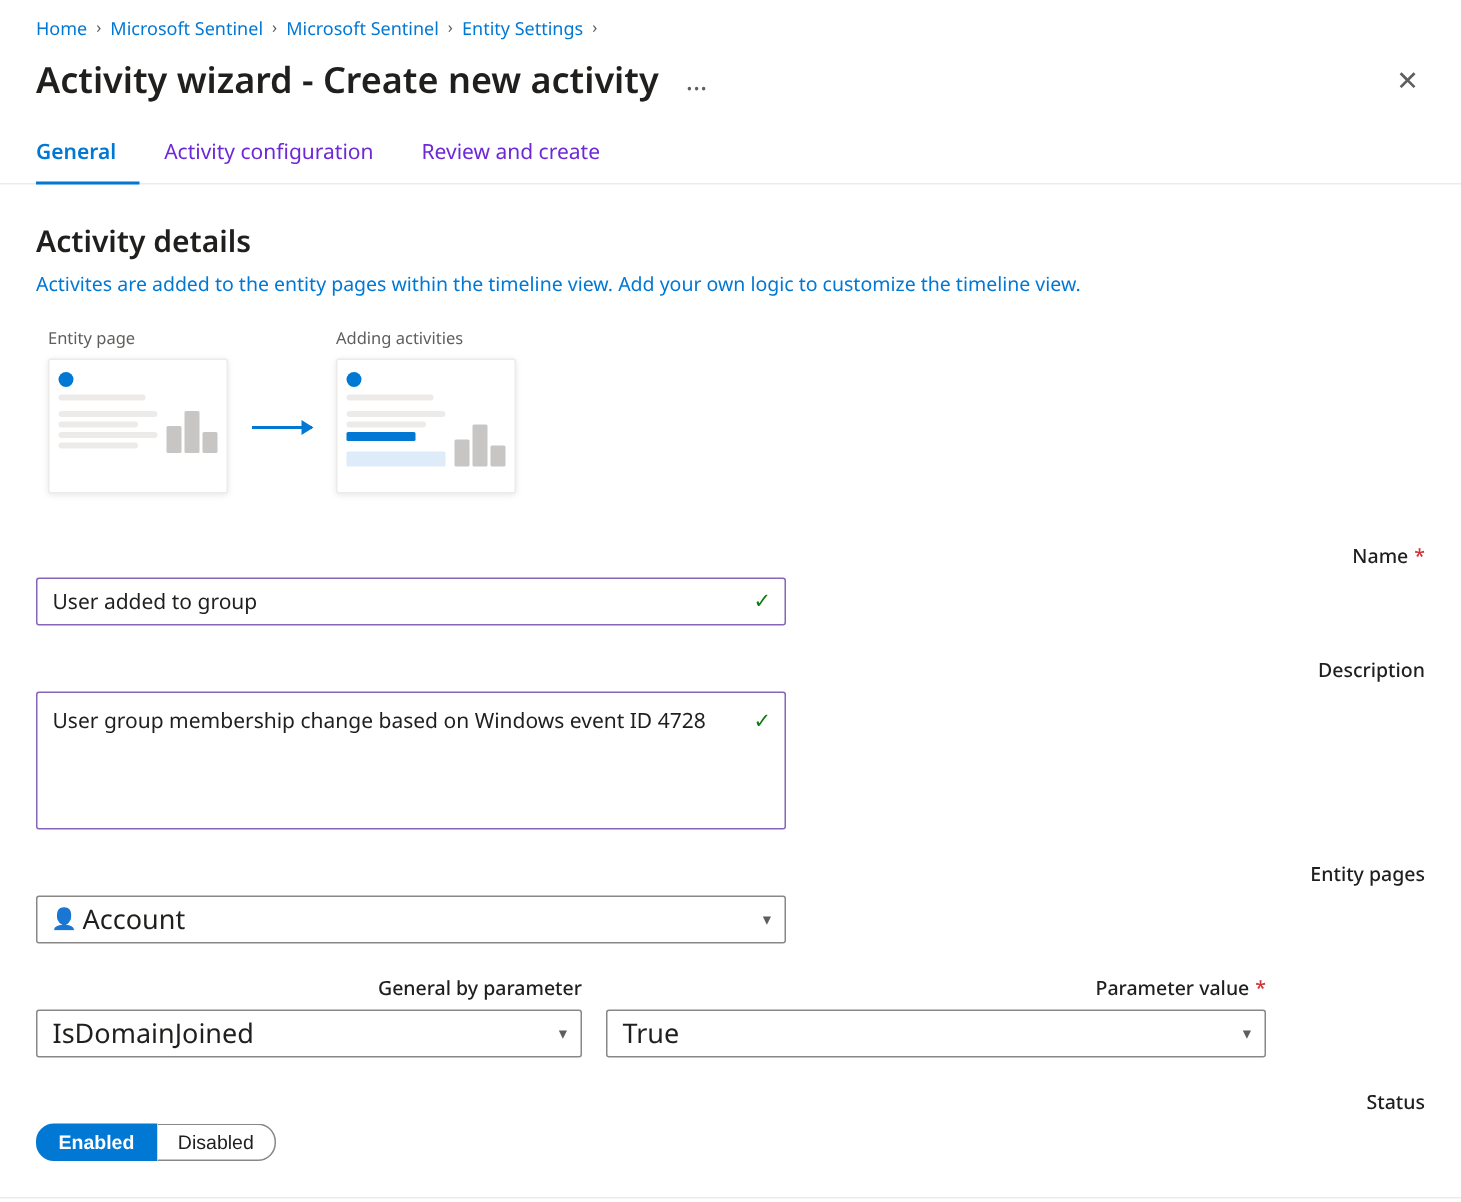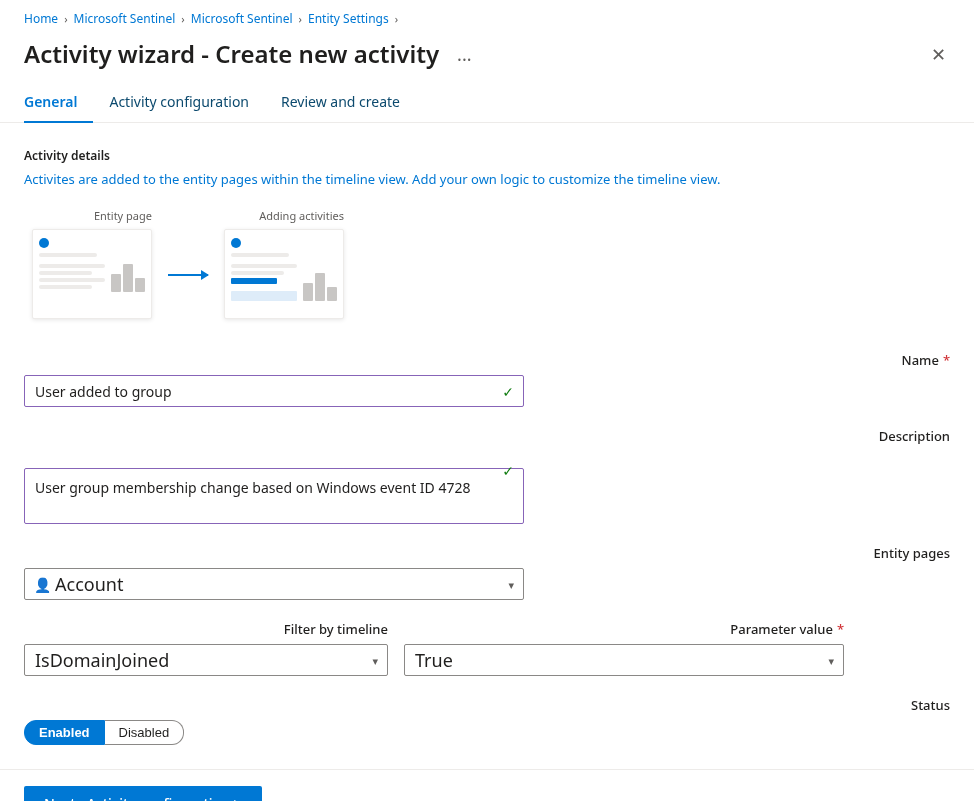--- a/index.html
+++ b/index.html
@@ -59,21 +59,21 @@
     
     .tabs {
       display: flex;
       border-bottom: 1px solid #edebe9;
       padding: 0 24px;
       gap: 0;
     }
     .tab {
       padding: 10px 16px;
       font-size: 14px;
-      color: #0c4a6e;
+      color: #6d28d9;
       cursor: pointer;
       border-bottom: 2px solid transparent;
       margin-bottom: -1px;
       text-decoration: none;
     }
     .tab.active {
       color: #0078d4;
       border-bottom: 2px solid #0078d4;
       font-weight: 600;
     }
@@ -81,21 +81,21 @@
       padding-left: 0;
     }
 
     
     .content {
       padding: 24px 24px 0 24px;
     }
 
     
     .section-title {
-      font-size: 12px;
+      font-size: 20px;
       font-weight: 600;
       color: #201f1e;
       margin-bottom: 6px;
     }
     .section-subtitle {
       font-size: 13px;
       color: #0078d4;
       margin-bottom: 20px;
     }
 
@@ -118,21 +118,21 @@
       overflow: hidden;
     }
     .diagram-label {
       font-size: 11px;
       color: #605e5c;
       margin-bottom: 6px;
     }
     .diagram-col {
       display: flex;
       flex-direction: column;
-      align-items: flex-end;
+      align-items: flex-start;
     }
     .arrow-line {
       width: 40px;
       height: 2px;
       background: #0078d4;
       position: relative;
     }
     .arrow-line::before {
       content: '';
       position: absolute;
@@ -229,26 +229,25 @@
       color: #107c10;
       font-size: 14px;
     }
     .text-input.purple-border { border-color: #8764b8; }
     .textarea-wrapper {
       position: relative;
       display: inline-block;
     }
     textarea.text-input {
       width: 500px;
-      height: 56px;
+      height: 92px;
       padding: 8px 10px;
       resize: none;
       vertical-align: top;
       line-height: 1.5;
-      margin-top: 17px;
     }
     .textarea-check {
       position: absolute;
       right: 10px;
       top: 10px;
       color: #107c10;
       font-size: 14px;
     }
 
     
@@ -486,21 +485,21 @@
       <select class="select-field with-icon">
         <option>Account</option>
       </select>
       <span class="select-chevron">▾</span>
     </div>
   </div>
 
   <div class="filter-row">
     <div class="filter-col">
       <div class="field-label">
-        <span>Filter by timeline</span>
+        <span>General by parameter</span>
       </div>
       <div class="select-wrapper">
         <select class="select-field" style="width:364px;">
           <option>IsDomainJoined</option>
         </select>
         <span class="select-chevron">▾</span>
       </div>
     </div>
     <div class="filter-col">
       <div class="field-label">

